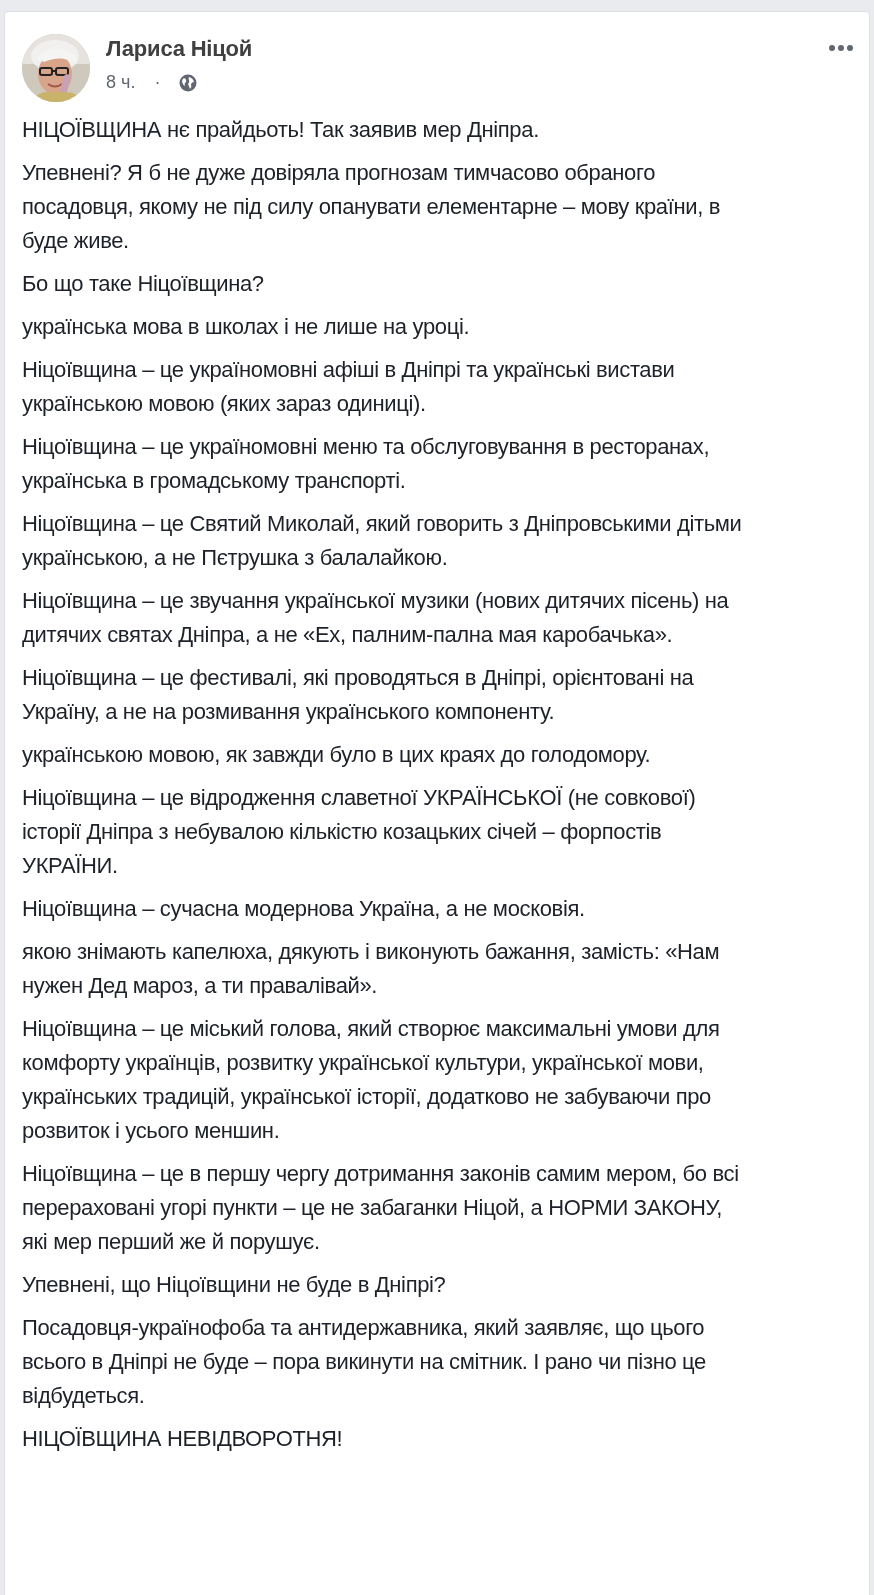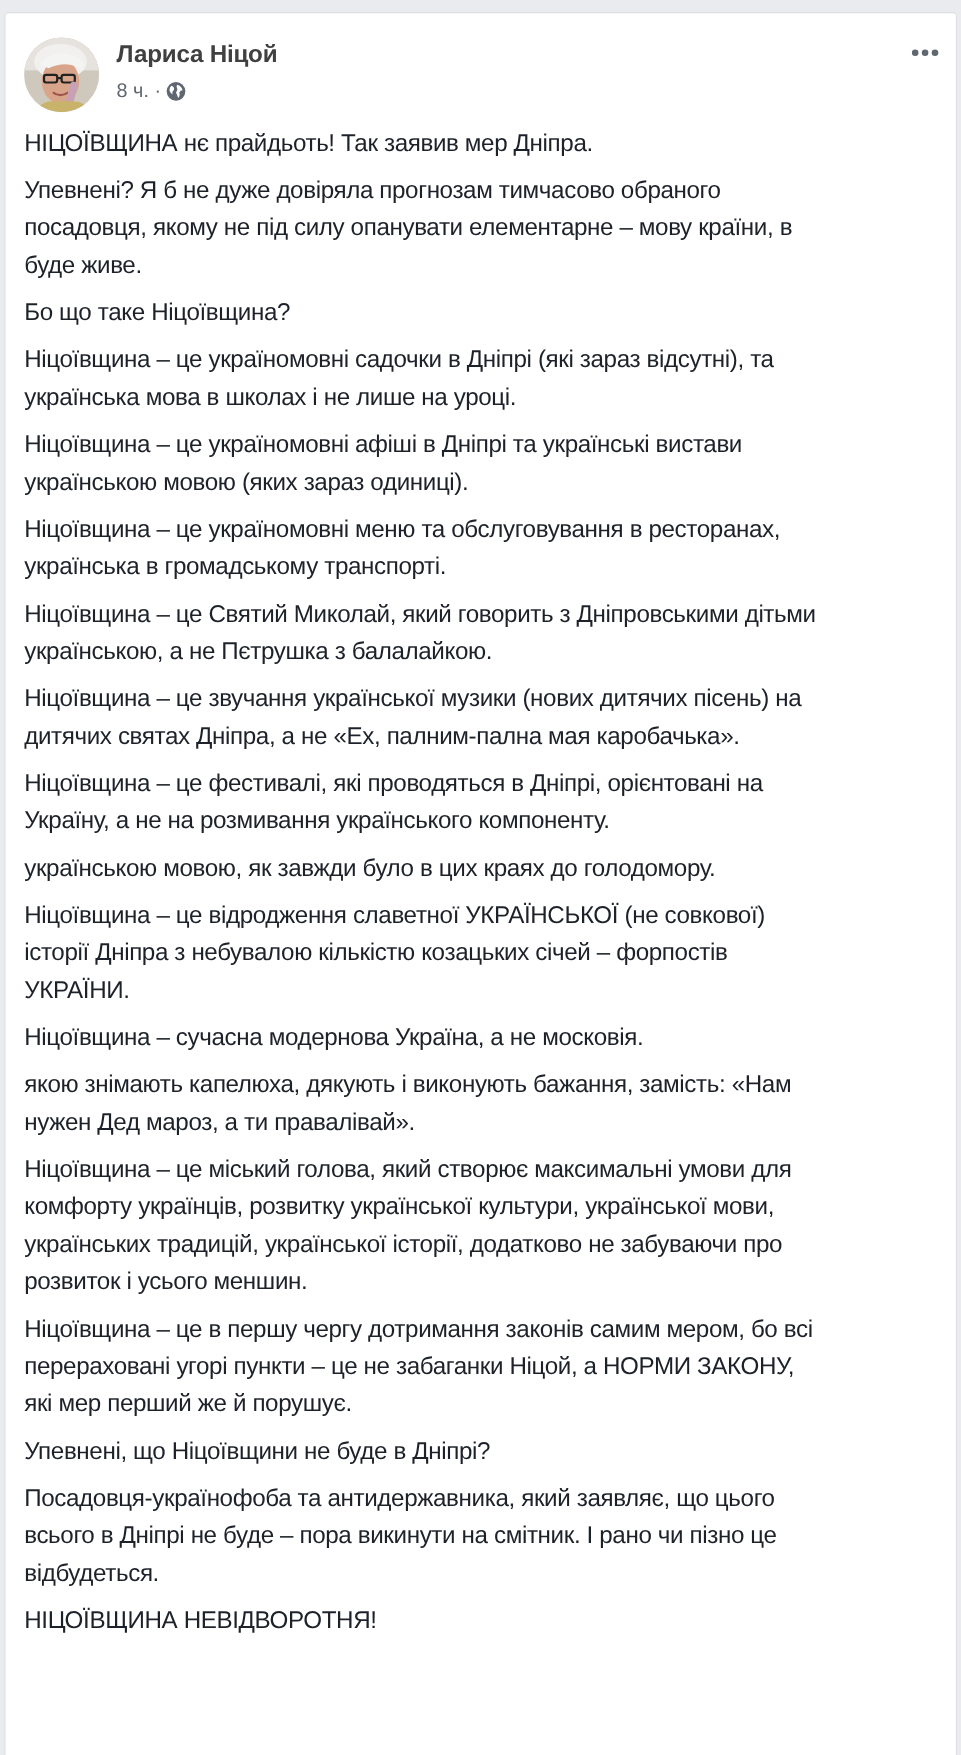--- a/index.html
+++ b/index.html
@@ -48,21 +48,21 @@
       cursor: pointer;
     }
     .meta {
       position: absolute;
       left: 101px;
       top: 60px;
       font-size: 18px;
       color: #616770;
       display: flex;
       align-items: center;
-      gap: 5px;
+      gap: 19px;
     }
     .meta .dot { color: #616770; }
     .globe { width: 18px; height: 18px; display: inline-block; }
     .more {
       position: absolute;
       right: 12px;
       top: 26px;
       width: 32px;
       height: 20px;
       display: flex;
@@ -132,21 +132,20 @@
       </p>
       <p class="para">
         <span class="line">Упевнені? Я б не дуже довіряла прогнозам тимчасово обраного</span>
         <span class="line">посадовця, якому не під силу опанувати елементарне – мову країни, в</span>
         <span class="line">буде живе.</span>
       </p>
       <p class="para">
         <span class="line">Бо що таке Ніцоївщина?</span>
       </p>
       <p class="para">
-        <span class="line">Ніцоївщина – це україномовні садочки в Дніпрі (які зараз відсутні), та</span>
         <span class="line">українська мова в школах і не лише на уроці.</span>
       </p>
       <p class="para">
         <span class="line">Ніцоївщина – це україномовні афіші в Дніпрі та українські вистави</span>
         <span class="line">українською мовою (яких зараз одиниці).</span>
       </p>
       <p class="para">
         <span class="line">Ніцоївщина – це україномовні меню та обслуговування в ресторанах,</span>
         <span class="line">українська в громадському транспорті.</span>
       </p>

